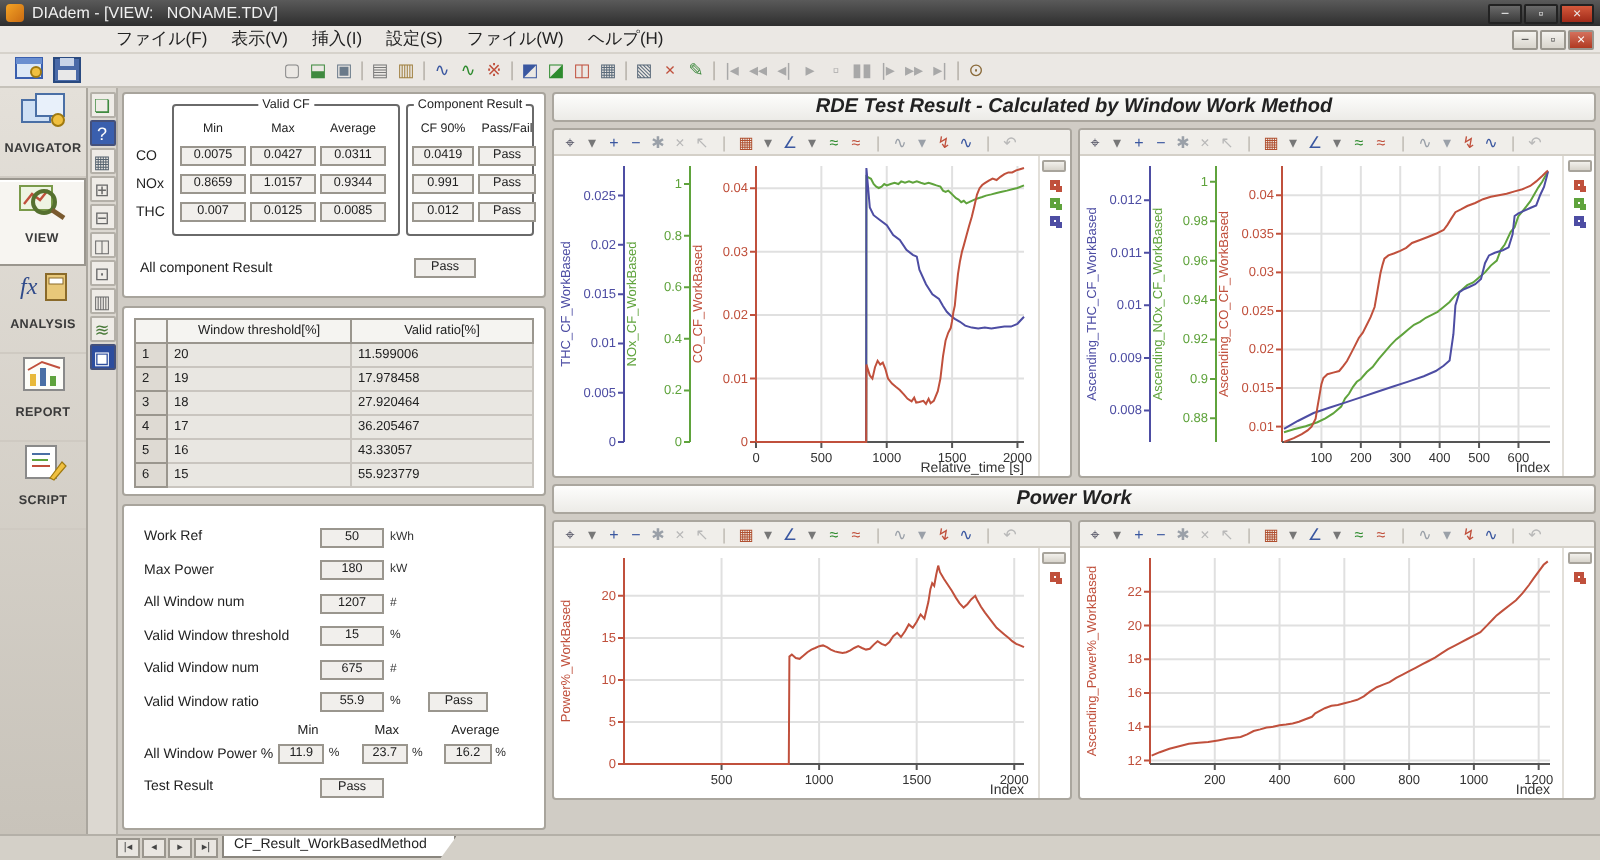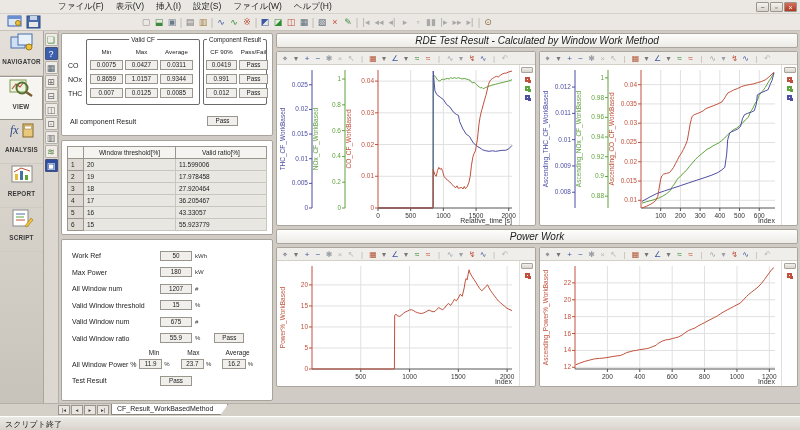--- a/index.html
+++ b/index.html
@@ -73,21 +73,21 @@
   .f-row .unit { font-size:6px; color:#333; }
   .f-row .passf { width:30px; margin-left:14px; }
   .mma-head { display:flex; font-size:6.5px; margin-bottom:-3px; }
   .mma-head span:nth-child(1){ width:96px; } .mma-head span{ width:48px; }
   .p3 { display:flex; align-items:center; }
   .p3 .field { width:30px; margin-right:2px; } .p3 .unit { margin-right:11px; }
 
   
   .rightcol { flex:1; display:flex; flex-direction:column; gap:3px; min-width:0; }
   .sec-head { height:15px; background:linear-gradient(180deg,#fdfdfc,#ecebe7); border:1px solid #aaa69e; border-radius:2px;
-              text-align:center; font-size:10px; font-weight:normal; font-style:italic; line-height:14px; }
+              text-align:center; font-size:10px; font-weight:bold; font-style:italic; line-height:14px; }
   .chartrow { display:flex; gap:3px; }
   .chartrow.r1 { height:175px; } .chartrow.r2 { height:140px; }
   .chart-panel { flex:1; border:1px solid #aaa69e; background:#fff; display:flex; flex-direction:column; border-radius:2px; overflow:hidden; }
   .ct-strip { height:13px; background:#f0eeea; border-bottom:1px solid #d4d0c8; display:flex; align-items:center; padding-left:3px; gap:1px; }
   .chart-area { flex:1; display:flex; min-height:0; }
   .chart-area svg { flex:1; display:block; }
   .side-strip { width:16px; border-left:1px solid #e2dfd9; display:flex; flex-direction:column; align-items:center; padding-top:2px; gap:4px; }
   .side-btn2 { width:12px; height:6px; background:linear-gradient(180deg,#f2f0ec,#d8d4cc); border:1px solid #a8a49c; border-radius:1px; }
   .leg { width:5px; height:5px; background:#fff; position:relative; }
   .leg i { position:absolute; left:1px; top:1px; width:3px; height:3px; display:block; }
@@ -98,20 +98,29 @@
   .tnav { width:12px; height:10px; border:1px solid #9a968e; background:#e9e6e1; font-size:5.5px; line-height:9px; text-align:center; color:#444; }
   .sheet-tab { margin-left:2px; background:#fff; border:1px solid #8a867e; border-top:none; padding:0 14px 0 5px; font-size:7px; height:11px; line-height:10px;
                clip-path:polygon(0 0,100% 0,calc(100% - 8px) 100%,0 100%); }
   .statusbar { height:14px; background:linear-gradient(180deg,#eceae5,#d8d4cc); border-top:1px solid #fff; font-size:8px; padding:2px 5px; }
 </style>
 </head>
 <body>
 
 <div class="window">
 
+  <div class="titlebar">
+    <span class="appicon"></span>
+    <span class="title">DIAdem - [VIEW:   NONAME.TDV]</span>
+    <span class="winbtns">
+      <span class="wbtn">−</span>
+      <span class="wbtn">▫</span>
+      <span class="wbtn close">×</span>
+    </span>
+  </div>
 
   <div class="menubar">
     <span class="menu-item">ファイル(F)</span>
     <span class="menu-item">表示(V)</span>
     <span class="menu-item">挿入(I)</span>
     <span class="menu-item">設定(S)</span>
     <span class="menu-item">ファイル(W)</span>
     <span class="menu-item">ヘルプ(H)</span>
     <span class="mdibtns">
       <span class="mbtn">−</span>
@@ -758,17 +767,14 @@
   <div class="tabrow">
     <span class="tab-nav">
       <span class="tnav">|◂</span>
       <span class="tnav">◂</span>
       <span class="tnav">▸</span>
       <span class="tnav">▸|</span>
     </span>
     <span class="sheet-tab">CF_Result_WorkBasedMethod</span>
   </div>
 
-  <div class="statusbar">
-    <span>スクリプト終了</span>
-  </div>
 
 </div>
 
 </body></html>

